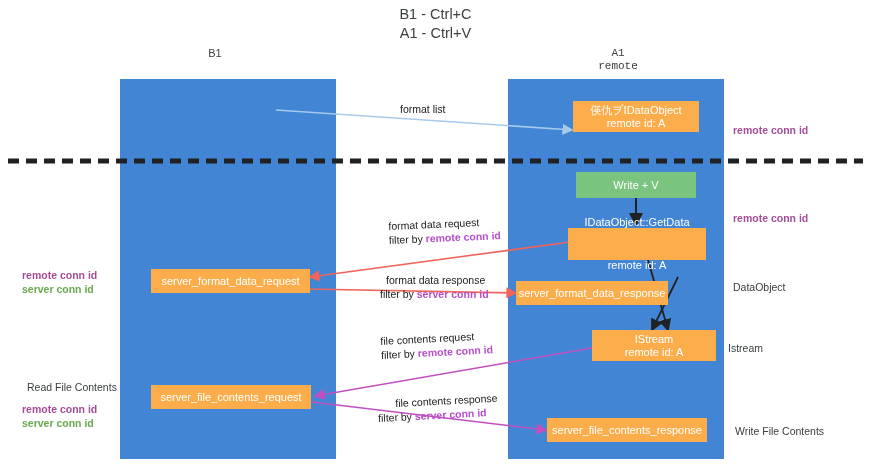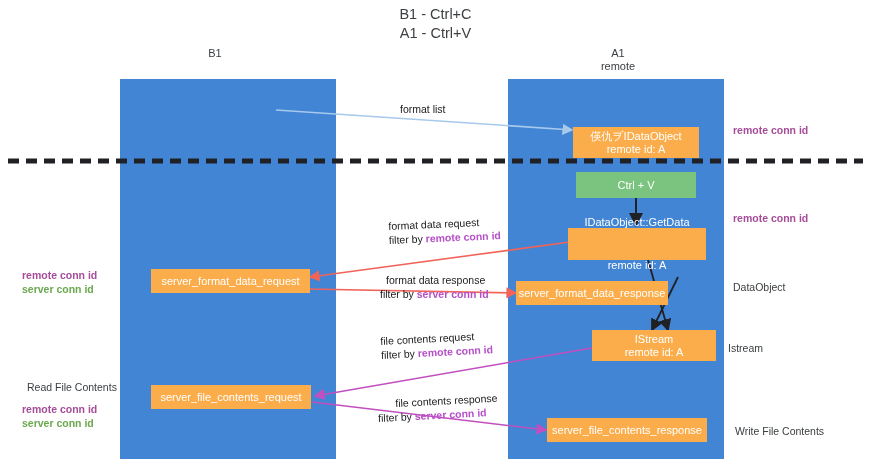--- a/index.html
+++ b/index.html
@@ -54,21 +54,21 @@
 <div class="stage">
 
   <div class="title">
     <div>B1 - Ctrl+C</div>
     <div>A1 - Ctrl+V</div>
   </div>
 
   <div class="colhead" style="left:145px;top:47px;width:140px;">
     <span class="l1">B1</span>
   </div>
-  <div class="colhead" style="left:548px;top:47px;width:140px;">
+  <div class="colhead" style="left:548px;top:47px;width:140px;font-family:Liberation Mono, monospace;">
     <span class="l1">A1</span>
     <span class="l2">remote</span>
   </div>
 
   <div class="lane" style="left:120px;top:79px;width:216px;height:380px;"></div>
   <div class="lane" style="left:508px;top:79px;width:216px;height:380px;"></div>
 
   <svg class="layer" viewBox="0 0 871 467">
     <defs>
       <marker id="ar-blue" markerWidth="7" markerHeight="7" refX="6" refY="3.5" orient="auto">
@@ -98,27 +98,27 @@
     <path d="M648,260 L668,330" stroke="#202124" stroke-width="1.8" fill="none" marker-end="url(#ar-blk)"></path>
 
     <path d="M678,277 L652,330" stroke="#202124" stroke-width="1.8" fill="none" marker-end="url(#ar-blk)"></path>
 
     <path d="M592,348 L315,396" stroke="#c24fc0" stroke-width="1.6" fill="none" marker-end="url(#ar-mag)"></path>
 
     <path d="M312,402 L546,430" stroke="#c24fc0" stroke-width="1.6" fill="none" marker-end="url(#ar-mag)"></path>
   </svg>
 
 
-  <div class="box orange" style="left:573px;top:127px;width:126px;height:31px;">
+  <div class="box orange" style="left:573px;top:101px;width:126px;height:31px;">
     <span>偀仇ヺIDataObject</span>
     <span>remote id: A</span>
   </div>
 
   <div class="box green" style="left:576px;top:172px;width:120px;height:26px;">
-    <span>Ctrl + V</span>
+    <span>Write + V</span>
   </div>
 
   <div class="box orange" style="left:568px;top:228px;width:138px;height:32px;gap:30px;">
     <span>IDataObject::GetData</span>
     <span>remote id: A</span>
   </div>
 
   <div class="box orange" style="left:516px;top:281px;width:152px;height:24px;">
     <span>server_format_data_response</span>
   </div>

